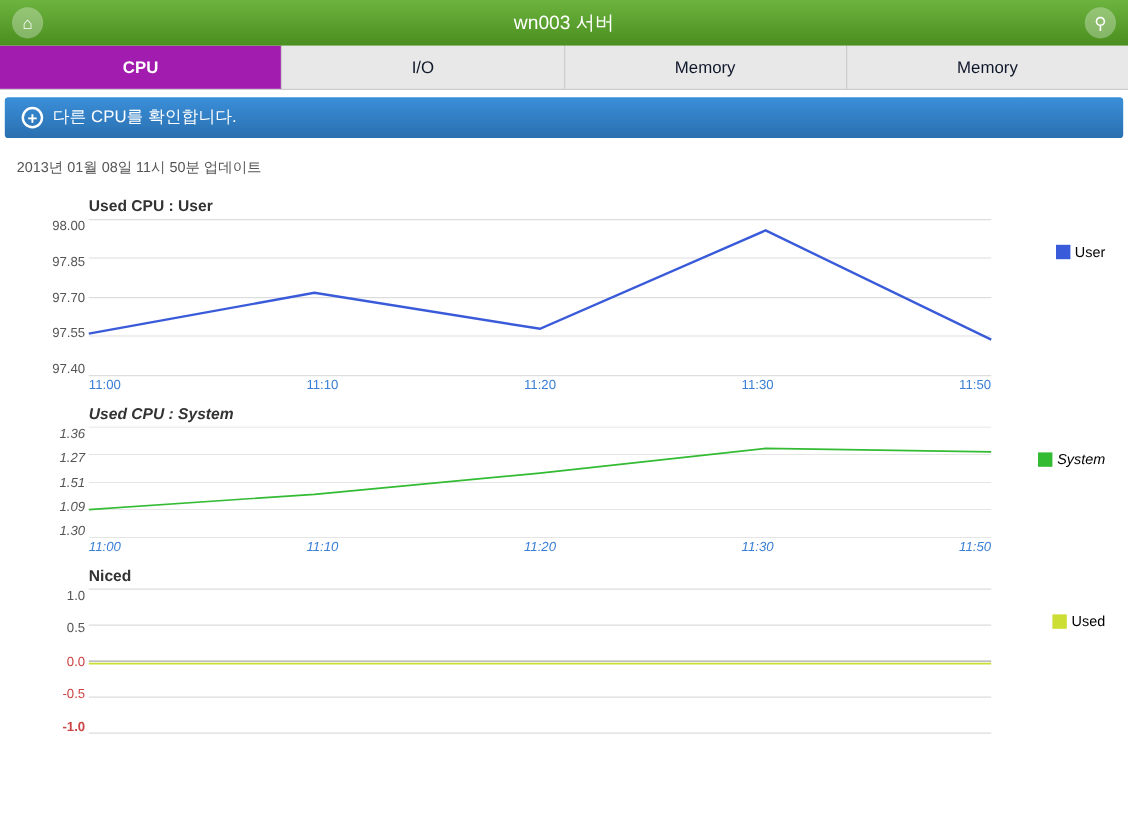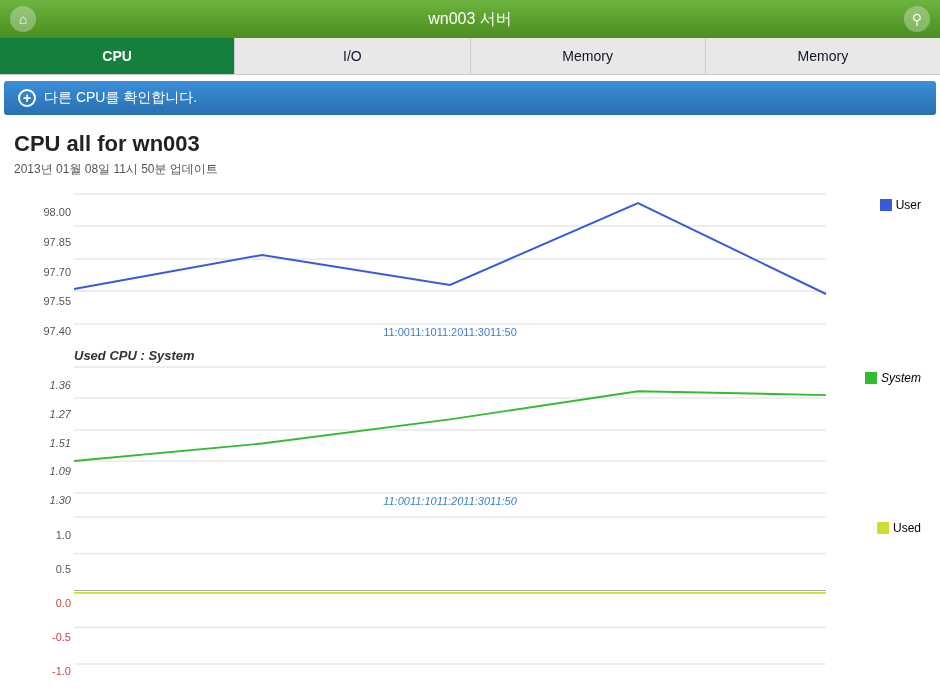--- a/index.html
+++ b/index.html
@@ -42,21 +42,21 @@
       flex: 1;
       text-align: center;
       padding: 10px 0;
       font-size: 14px;
       cursor: pointer;
       border-right: 1px solid #ccc;
       color: #0f172a;
     }
     .tab:last-child { border-right: none; }
     .tab.active {
-      background: #15803d;
+      background: #a21caf;
       color: #fff;
       font-weight: bold;
     }
 
     
     .blue-bar {
       background: linear-gradient(to bottom, #3a8fd9, #2a6fb0);
       color: #fff;
       padding: 8px 14px;
       display: flex;
@@ -99,50 +99,50 @@
     .chart-title {
       font-size: 13px;
       font-weight: bold;
       color: #333;
       margin-bottom: 4px;
       margin-left: 60px;
     }
     .chart-legend {
       position: absolute;
       right: -95px;
-      top: 4px;
+      top: 20px;
       display: flex;
       align-items: center;
       font-size: 12px;
       gap: 4px;
     }
     .y-axis {
       position: absolute;
       left: -58px;
-      top: 13px;
+      top: 1px;
       height: 100%;
       display: flex;
       flex-direction: column;
       justify-content: space-between;
       font-size: 11px;
       color: #555;
       text-align: right;
       width: 55px;
     }
     .y-label {
       line-height: 1;
     }
     svg.chart-svg {
       width: 100%;
       height: 100%;
       overflow: visible;
     }
     .x-axis {
       display: flex;
-      justify-content: center;
+      justify-content: space-between;
       margin-left: 60px;
       margin-right: 100px;
       margin-top: 2px;
       font-size: 11px;
       color: #3a7fd5;
     }
   </style>
 </head>
 <body>
 
@@ -158,24 +158,24 @@
   <div class="tab">Memory</div>
   <div class="tab">Memory</div>
 </div>
 
 <div class="blue-bar">
   <div class="blue-bar-icon">+</div>
   <span>다른 CPU를 확인합니다.</span>
 </div>
 
 <div class="content">
-  <div class="page-title">CPU all for wn003</div>
   <div class="update-time">2013년 01월 08일 11시 50분 업데이트</div>
 
   <div class="chart-section">
+    <div class="chart-title">Used CPU : User</div>
     <div style="position:relative; margin-left:60px; margin-right:100px; height:130px;">
       <div class="y-axis">
         <span class="y-label">98.00</span>
         <span class="y-label">97.85</span>
         <span class="y-label">97.70</span>
         <span class="y-label">97.55</span>
         <span class="y-label">97.40</span>
       </div>
       <svg class="chart-svg" viewBox="0 0 760 130" preserveAspectRatio="none">
 
@@ -196,21 +196,21 @@
       <span>11:00</span>
       <span>11:10</span>
       <span>11:20</span>
       <span>11:30</span>
       <span>11:50</span>
     </div>
   </div>
 
   <div class="chart-section" style="margin-top:8px;font-style:italic;">
     <div class="chart-title">Used CPU : System</div>
-    <div style="position:relative; margin-left:60px; margin-right:100px; height:126px;">
+    <div style="position:relative; margin-left:60px; margin-right:100px; height:92px;">
       <div class="y-axis">
         <span class="y-label">1.36</span>
         <span class="y-label">1.27</span>
         <span class="y-label">1.51</span>
         <span class="y-label">1.09</span>
         <span class="y-label">1.30</span>
       </div>
       <svg class="chart-svg" viewBox="0 0 760 130" preserveAspectRatio="none">
 
         <line x1="0" y1="0" x2="760" y2="0" stroke="#ddd" stroke-width="1"></line>
@@ -229,27 +229,28 @@
     <div class="x-axis">
       <span>11:00</span>
       <span>11:10</span>
       <span>11:20</span>
       <span>11:30</span>
       <span>11:50</span>
     </div>
   </div>
 
   <div class="chart-section" style="margin-top:8px;">
-    <div style="position:relative; margin-left:60px; margin-right:100px; height:147px;">
+    <div class="chart-title">Niced</div>
+    <div style="position:relative; margin-left:60px; margin-right:100px; height:120px;">
       <div class="y-axis">
         <span class="y-label">1.0</span>
         <span class="y-label">0.5</span>
         <span class="y-label" style="color:#c44;">0.0</span>
         <span class="y-label" style="color:#c44;">-0.5</span>
-        <span class="y-label" style="color:#c44;">-1.0</span>
+        <span class="y-label" style="color:#c44;font-weight:bold;">-1.0</span>
       </div>
       <svg class="chart-svg" viewBox="0 0 760 120" preserveAspectRatio="none">
 
         <line x1="0" y1="0" x2="760" y2="0" stroke="#ddd" stroke-width="1"></line>
         <line x1="0" y1="30" x2="760" y2="30" stroke="#ddd" stroke-width="1"></line>
         <line x1="0" y1="60" x2="760" y2="60" stroke="#aaa" stroke-width="1"></line>
         <line x1="0" y1="90" x2="760" y2="90" stroke="#ddd" stroke-width="1"></line>
         <line x1="0" y1="120" x2="760" y2="120" stroke="#ddd" stroke-width="1"></line>
 
         <polyline points="0,62 190,62 380,62 570,62 760,62" fill="none" stroke="#ccdd33" stroke-width="1.5"></polyline>

